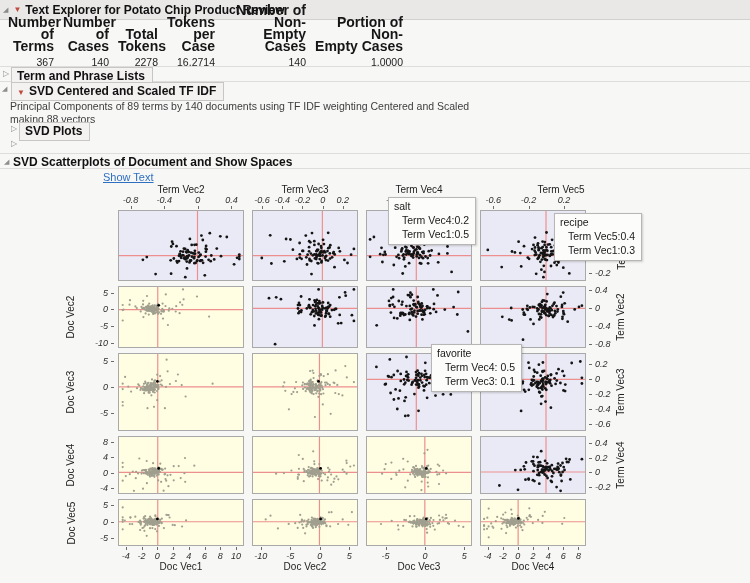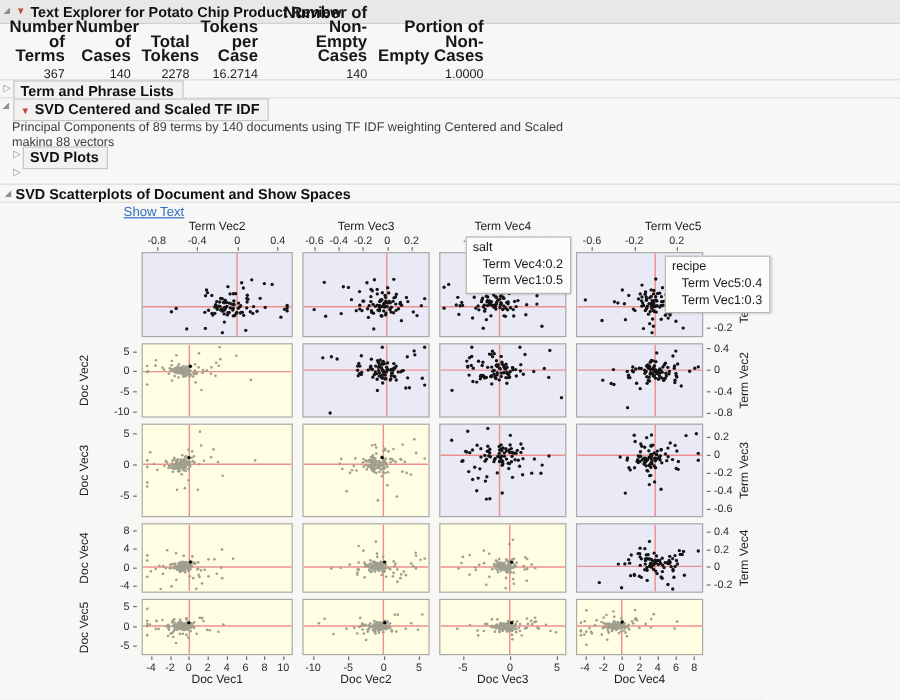--- a/index.html
+++ b/index.html
@@ -22,21 +22,21 @@
   .rule{position:absolute;left:0;width:750px;height:1px;background:#dedddb;}
   
   .obox{position:absolute;padding:1px 7px 2px 5px;border:1px solid #c7c6c4;background:#f3f2f1;font-weight:bold;font-size:12px;color:#111;white-space:nowrap;}
   .tri{position:absolute;font-size:8px;color:#8e8e8e;line-height:1;}
   .desc{position:absolute;font-size:10.5px;color:#3d3d3d;}
   .bighead{position:absolute;font-weight:bold;font-size:12px;color:#111;}
   .link{position:absolute;font-size:11px;color:#2f6fc1;text-decoration:underline;cursor:pointer;}
   
   .axlab{position:absolute;font-size:10px;color:#1d1d1d;text-align:center;}
   .vlab{position:absolute;display:flex;align-items:center;justify-content:center;transform:rotate(-90deg);font-size:10px;color:#1d1d1d;white-space:nowrap;}
-  .strip{position:absolute;}
+  .strip{position:absolute;font-style:italic;}
   .tick{position:absolute;font-size:9px;color:#2e2e2e;white-space:nowrap;}
   .tmark{position:absolute;background:#6b6b6b;}
   .cell{position:absolute;border:1px solid #a9a9a9;box-sizing:border-box;}
   .cell.term{background:#eaeaf6;}
   .cell.doc{background:#fffee2;}
   
   .tip{position:absolute;background:#fcfcfb;border:1px solid #b7b6b4;box-shadow:1px 1px 2px rgba(0,0,0,0.18);padding:2px 6px 3px 5px;z-index:20;font-size:10.5px;color:#1a1a1a;}
   .tip .t-title{margin-bottom:1px;}
   .tip .t-line{padding-left:8px;line-height:14px;white-space:nowrap;}
 </style>
@@ -2684,15 +2684,20 @@
       <div class="tip" style="left: 388px; top: 197px; min-width: 74px;">
         <div class="t-title">salt</div>
         <div class="t-line">Term Vec4:0.2</div>
         <div class="t-line">Term Vec1:0.5</div>
       </div>
       <div class="tip" style="left: 554px; top: 213px; min-width: 70px;">
         <div class="t-title">recipe</div>
         <div class="t-line">Term Vec5:0.4</div>
         <div class="t-line">Term Vec1:0.3</div>
       </div>
+      <div class="tip" style="left: 431px; top: 344px; min-width: 76px;">
+        <div class="t-title">favorite</div>
+        <div class="t-line">Term Vec4: 0.5</div>
+        <div class="t-line">Term Vec3: 0.1</div>
+      </div>
     </div>
 
 </div>
 
 </body></html>

